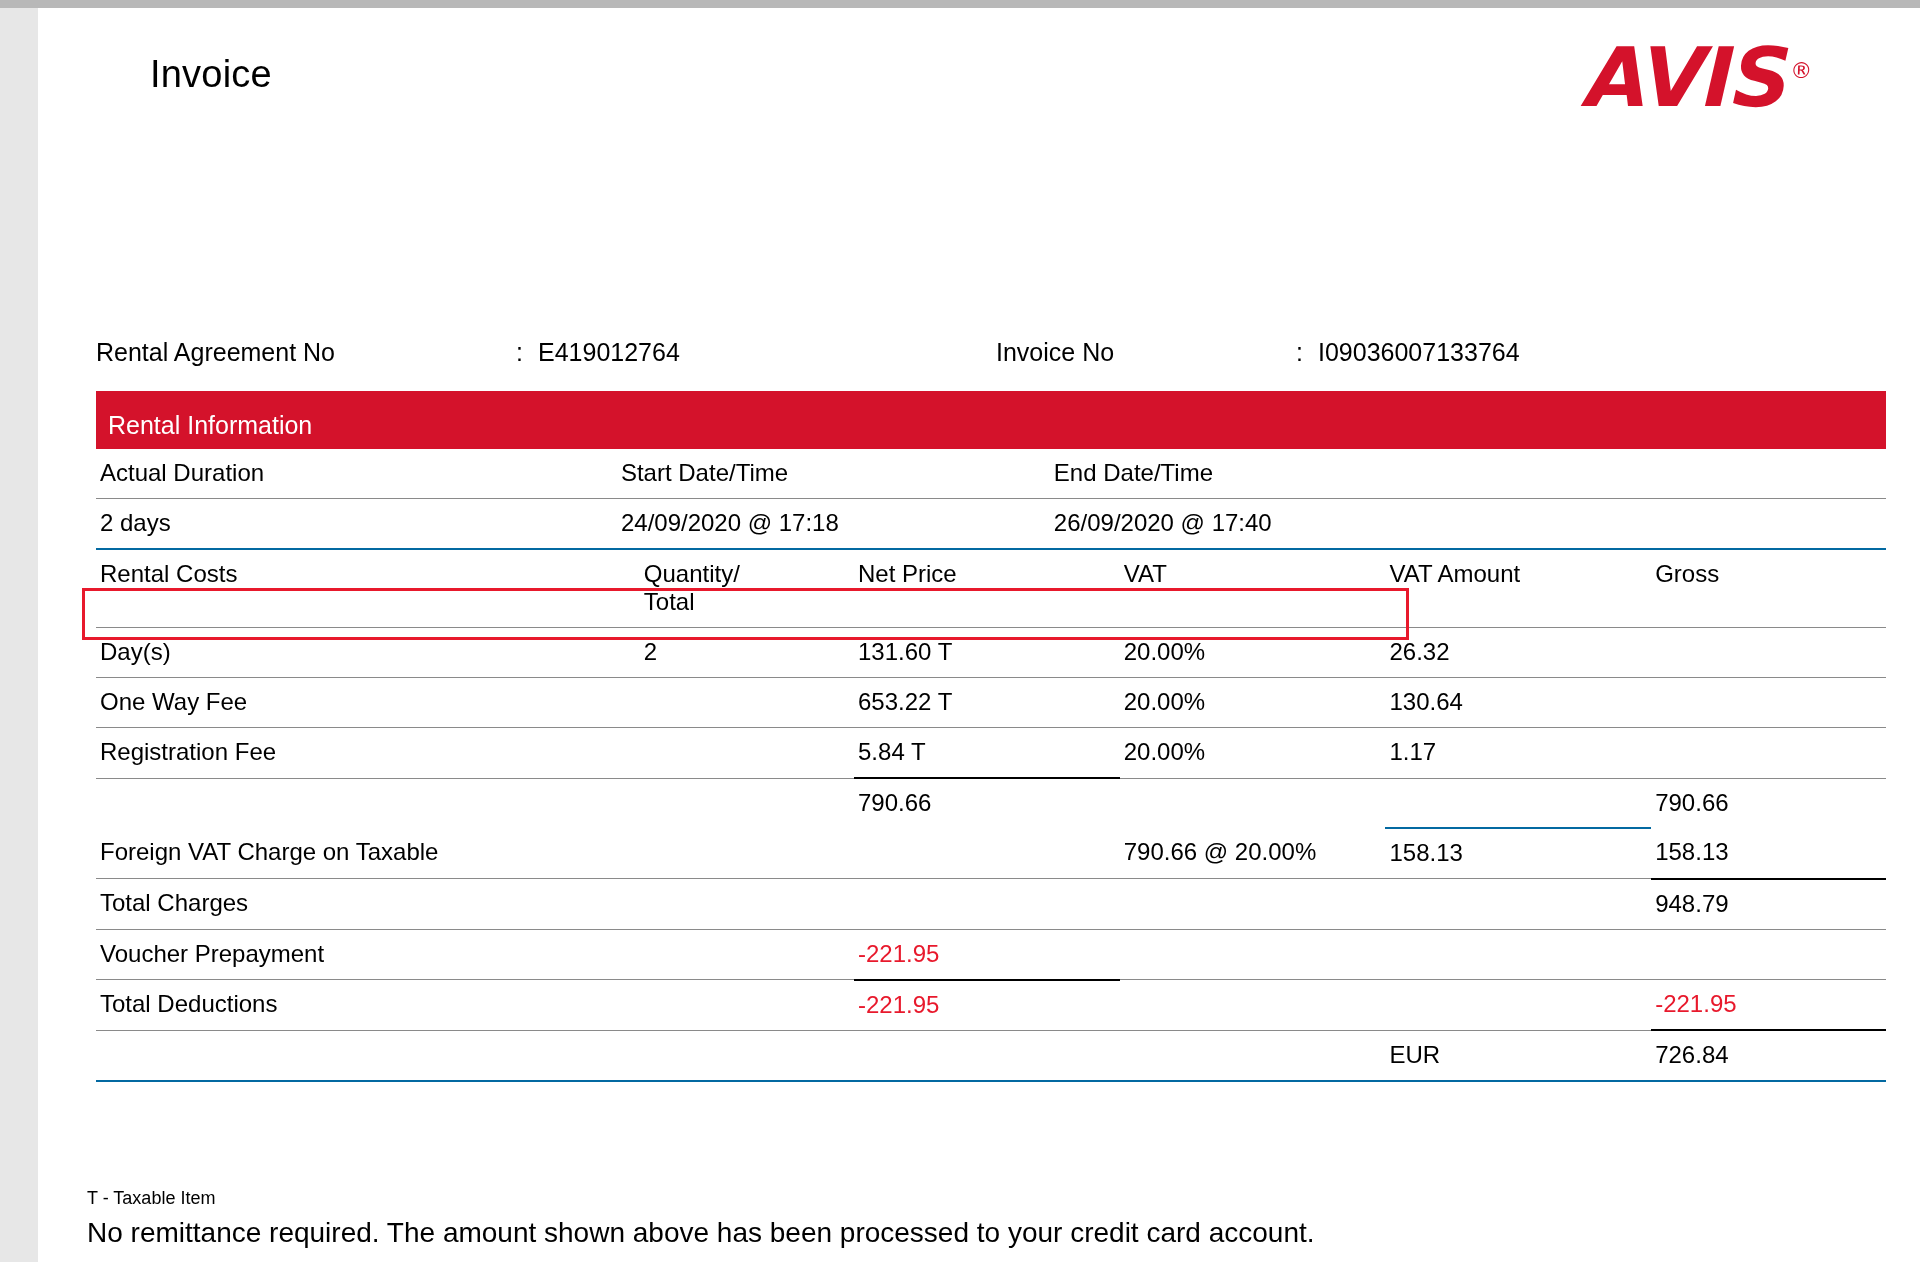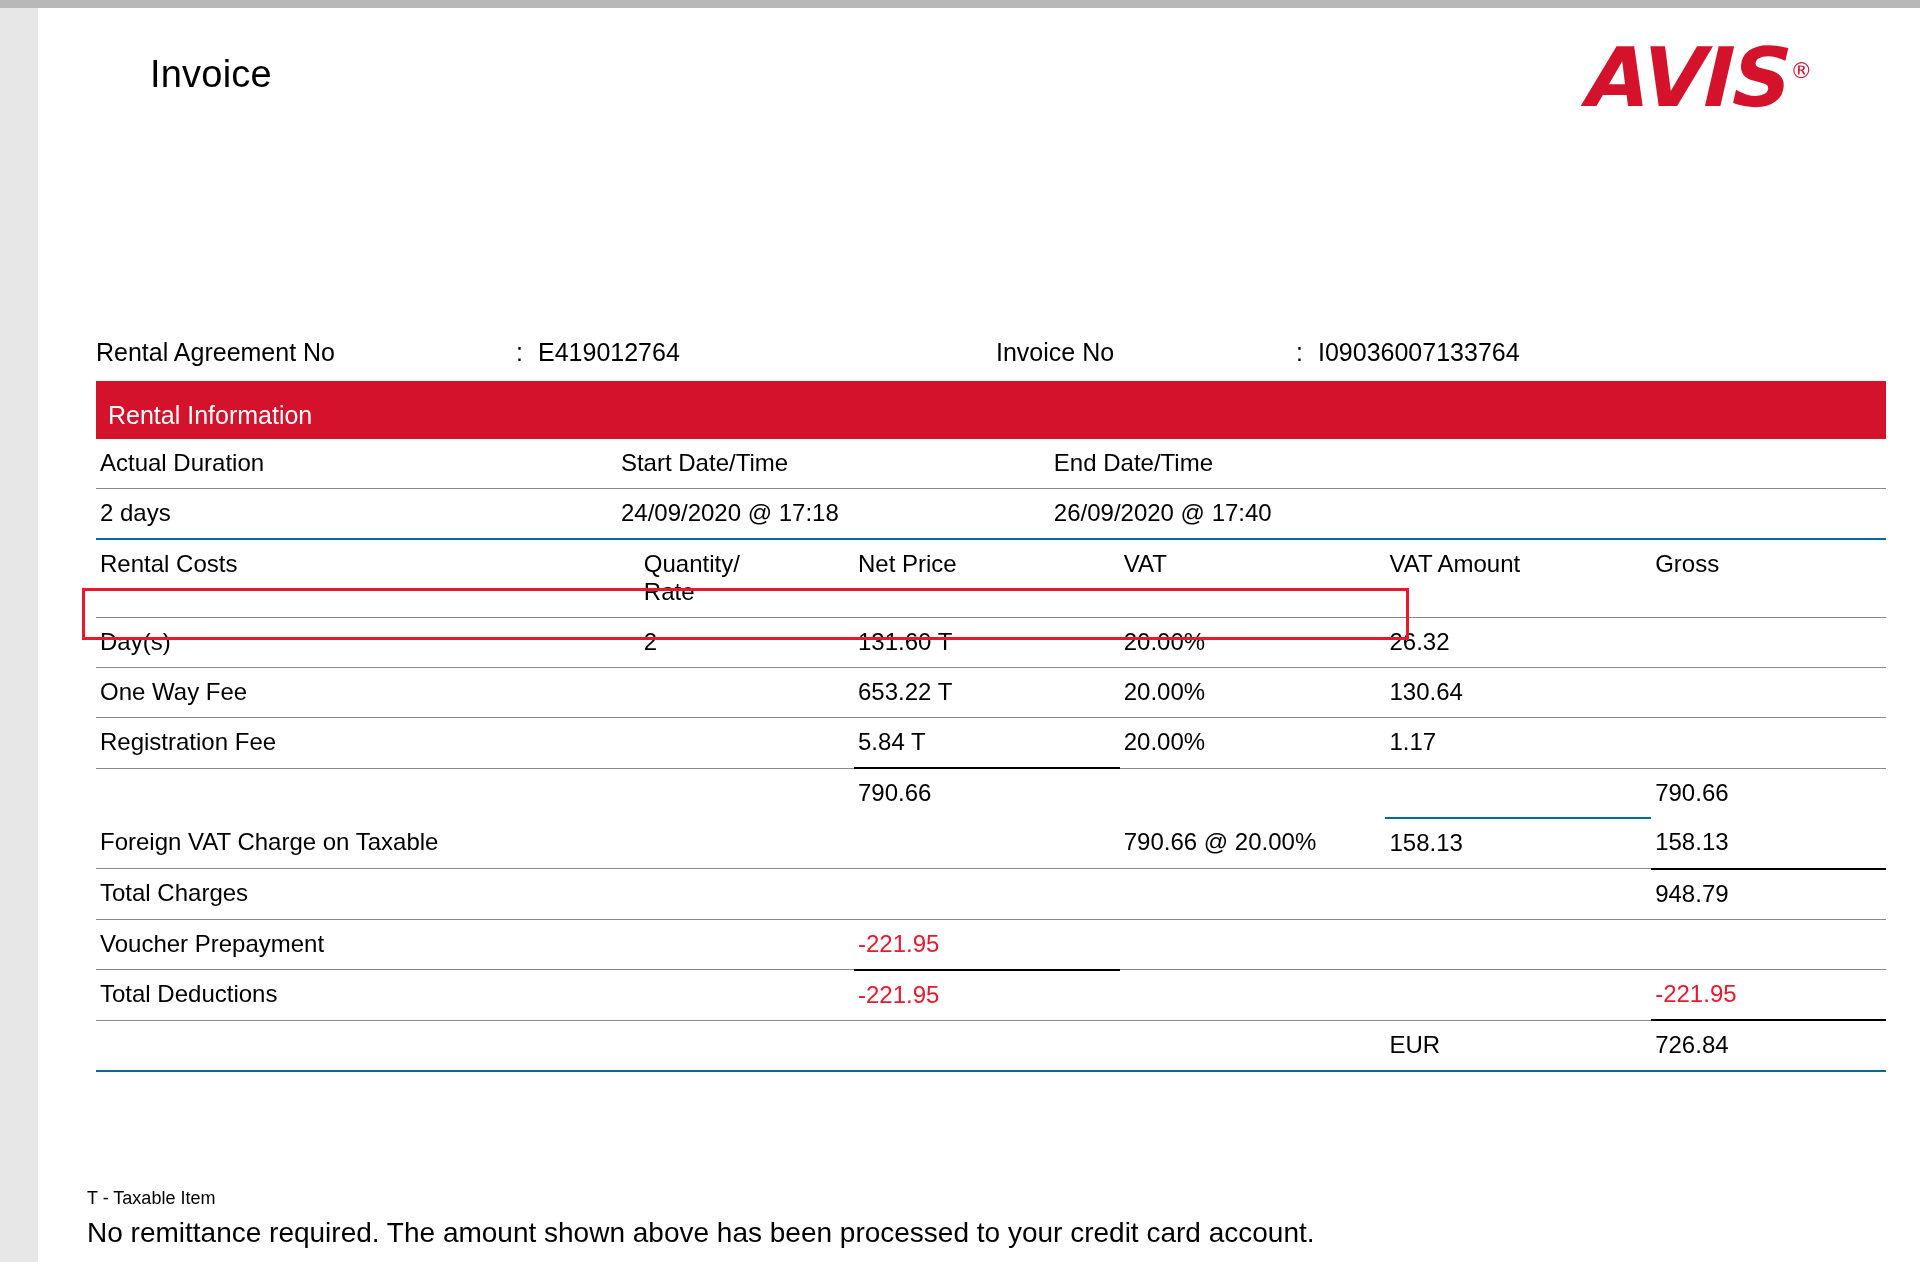--- a/index.html
+++ b/index.html
@@ -75,21 +75,21 @@
   .content {
     position: absolute;
     left: 58px;
     top: 330px;
     width: 1790px;
     font-size: 25px;
   }
   .idrow {
     display: flex;
     align-items: baseline;
-    padding-bottom: 14px;
+    padding-bottom: 24px;
   }
   .idrow .c1 { width: 420px; }
   .idrow .c2 { width: 480px; }
   .idrow .c3 { width: 300px; }
   .idrow .c4 { width: auto; }
   .colon { display: inline-block; width: 22px; }
 
   .band {
     background: #d4122b;
     color: #ffffff;
@@ -196,21 +196,21 @@
         </tr>
       </tbody>
         </table>
 
       <table class="grid">
         <tbody>
             <tr>
           <th class="cc1 rule-thin">Rental Costs</th>
           <th class="cc2 rule-thin ctr">
             <div>Quantity/</div>
-            <div>Rate</div>
+            <div>Total</div>
           </th>
           <th class="cc3 rule-thin ctr">Net Price</th>
           <th class="cc4 rule-thin ctr">VAT</th>
           <th class="cc5 rule-thin ctr">VAT Amount</th>
           <th class="cc6 rule-thin num">Gross</th>
         </tr>
 
         <tr>
           <td class="cc1 rule-thin">Day(s)</td>
           <td class="cc2 rule-thin ctr">2</td>

